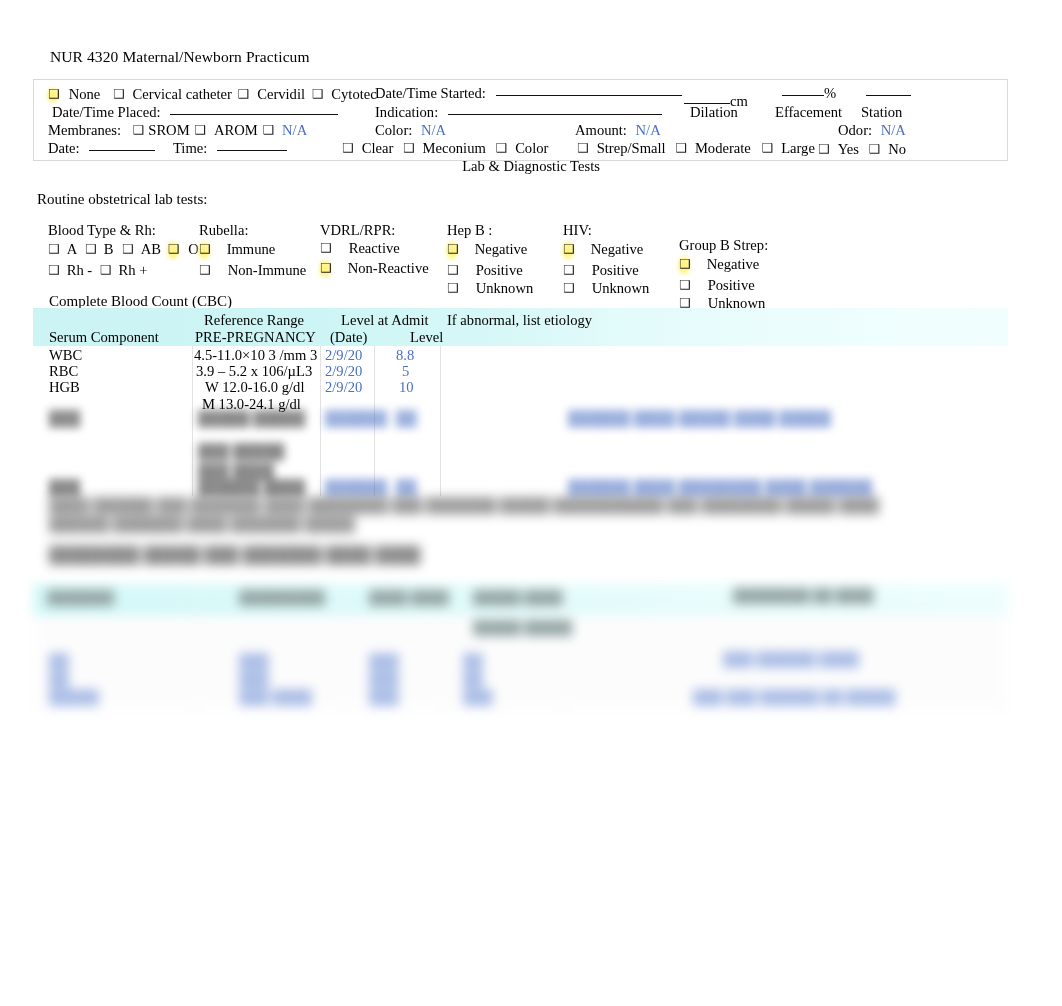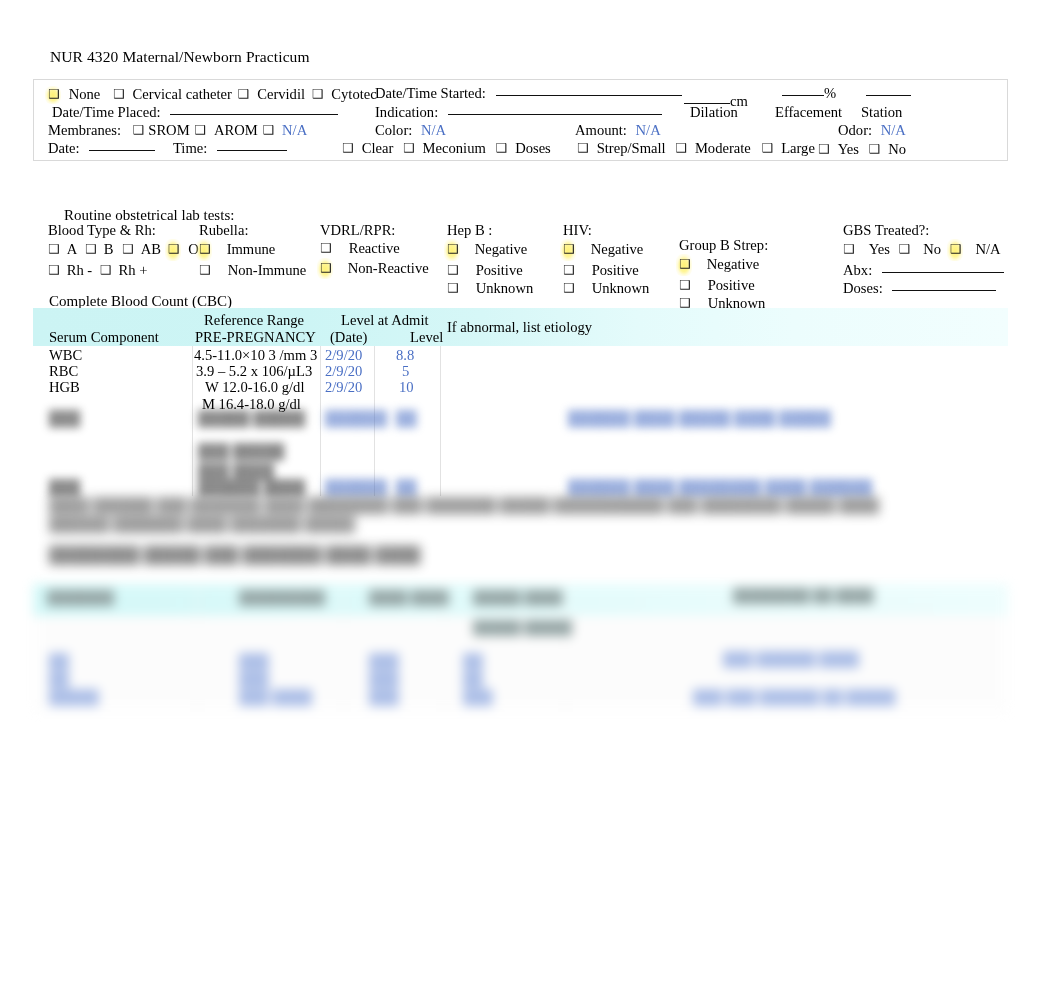--- a/index.html
+++ b/index.html
@@ -271,41 +271,42 @@
     <span style="margin-left:14px">Time:</span>
     <span class="blank-line" style="width:70px; margin-left:6px;"></span>
   </div>
 
   <div class="tline" style="left:342px; top:141px;">
     <span class="cbx"></span>
     <span style="margin-left:7px">Clear</span>
     <span style="margin-left:6px" class="cbx"></span>
     <span style="margin-left:7px">Meconium</span>
     <span style="margin-left:6px" class="cbx"></span>
-    <span style="margin-left:7px">Doses</span>
+    <span style="margin-left:7px">Color</span>
   </div>
 
   <div class="tline" style="left:577px; top:141px;">
     <span class="cbx"></span>
     <span style="margin-left:7px">Strep/Small</span>
     <span style="margin-left:6px" class="cbx"></span>
     <span style="margin-left:7px">Moderate</span>
     <span style="margin-left:7px" class="cbx"></span>
     <span style="margin-left:7px">Large</span>
   </div>
 
   <div class="tline" style="left:818px; top:142px;">
     <span class="cbx"></span>
     <span style="margin-left:7px">Yes</span>
     <span style="margin-left:6px" class="cbx"></span>
     <span style="margin-left:7px">No</span>
   </div>
 
-
-  <div class="section-label" style="left:64px; top:191px;margin-top:16px;">Routine obstetrical lab tests:</div>
+  <div class="tline" style="left:0; top:159px; width:1062px; text-align:center;">Lab &amp; Diagnostic Tests</div>
+
+  <div class="section-label" style="left:37px; top:191px;">Routine obstetrical lab tests:</div>
 
   <div class="labcol" style="left:48px; top:221px;">
     <span class="hdr">Blood Type &amp; Rh:</span>
     <span class="opt">
       <span class="cbx"></span>
       <span style="margin-left:6px">A</span>
       <span style="margin-left:5px" class="cbx"></span>
       <span style="margin-left:6px">B</span>
       <span style="margin-left:5px" class="cbx"></span>
       <span style="margin-left:6px">AB</span>
@@ -385,68 +386,49 @@
     <span class="opt">
       <span class="cbx"></span>
       <span style="margin-left:16px">Positive</span>
     </span>
     <span class="opt">
       <span class="cbx"></span>
       <span style="margin-left:16px">Unknown</span>
     </span>
   </div>
 
-  <div class="labcol" style="left:843px; top:221px;">
-    <span class="hdr">GBS Treated?:</span>
-    <span class="opt">
-      <span class="cbx"></span>
-      <span style="margin-left:13px">Yes</span>
-      <span style="margin-left:5px" class="cbx"></span>
-      <span style="margin-left:12px">No</span>
-      <span class="hl" style="margin-left:2px"><span class="cbx"></span></span>
-      <span style="margin-left:12px">N/A</span>
-    </span>
-    <span class="opt">
-      <span>Abx:</span>
-      <span class="blank-line" style="width:122px; margin-left:6px;"></span>
-    </span>
-    <span class="opt">
-      <span>Doses:</span>
-      <span class="blank-line" style="width:104px; margin-left:6px;"></span>
-    </span>
-  </div>
 
   <div class="section-label" style="left:49px; top:293px;">Complete Blood Count (CBC)</div>
 
   <div class="cbc-head"></div>
 
   <div class="cbc-text" style="left:204px; top:313px;">Reference Range</div>
   <div class="cbc-text" style="left:341px; top:313px;">Level at Admit</div>
-  <div class="cbc-text" style="left:447px; top:313px;margin-top:7px;">If abnormal, list etiology</div>
+  <div class="cbc-text" style="left:447px; top:313px;">If abnormal, list etiology</div>
 
   <div class="cbc-text" style="left:49px; top:330px;">Serum Component</div>
   <div class="cbc-text" style="left:195px; top:330px;">PRE-PREGNANCY</div>
   <div class="cbc-text" style="left:330px; top:330px;">(Date)</div>
   <div class="cbc-text" style="left:410px; top:330px;">Level</div>
 
   <div class="cbc-text" style="left:49px; top:348px;">WBC</div>
   <div class="cbc-text" style="left:194px; top:348px;">4.5-11.0×10 3 /mm 3</div>
   <div class="cbc-text blue" style="left:325px; top:348px;">2/9/20</div>
   <div class="cbc-text blue" style="left:396px; top:348px;">8.8</div>
 
   <div class="cbc-text" style="left:49px; top:364px;">RBC</div>
   <div class="cbc-text" style="left:196px; top:364px;">3.9 – 5.2 x 106/µL3</div>
   <div class="cbc-text blue" style="left:325px; top:364px;">2/9/20</div>
   <div class="cbc-text blue" style="left:402px; top:364px;">5</div>
 
   <div class="cbc-text" style="left:49px; top:380px;">HGB</div>
   <div class="cbc-text" style="left:205px; top:380px;">W 12.0-16.0 g/dl</div>
   <div class="cbc-text blue" style="left:325px; top:380px;">2/9/20</div>
   <div class="cbc-text blue" style="left:399px; top:380px;">10</div>
-  <div class="cbc-text" style="left:202px; top:397px;">M 16.4-18.0 g/dl</div>
+  <div class="cbc-text" style="left:202px; top:397px;">M 13.0-24.1 g/dl</div>
 
   <div class="cbc-sep" style="left:192px; top:346px; height:150px;"></div>
   <div class="cbc-sep" style="left:320px; top:346px; height:150px;"></div>
   <div class="cbc-sep" style="left:374px; top:346px; height:150px;"></div>
   <div class="cbc-sep" style="left:440px; top:346px; height:150px;"></div>
 
   <div class="blur" style="left:0; top:405px; width:1062px; height:90px;">
     <div class="bl-row" style="position:absolute; left:49px; top:5px;">███</div>
     <div class="bl-row" style="position:absolute; left:198px; top:5px;">█████ █████</div>
     <div class="bl-row bl-blue" style="position:absolute; left:325px; top:5px;">██████</div>

